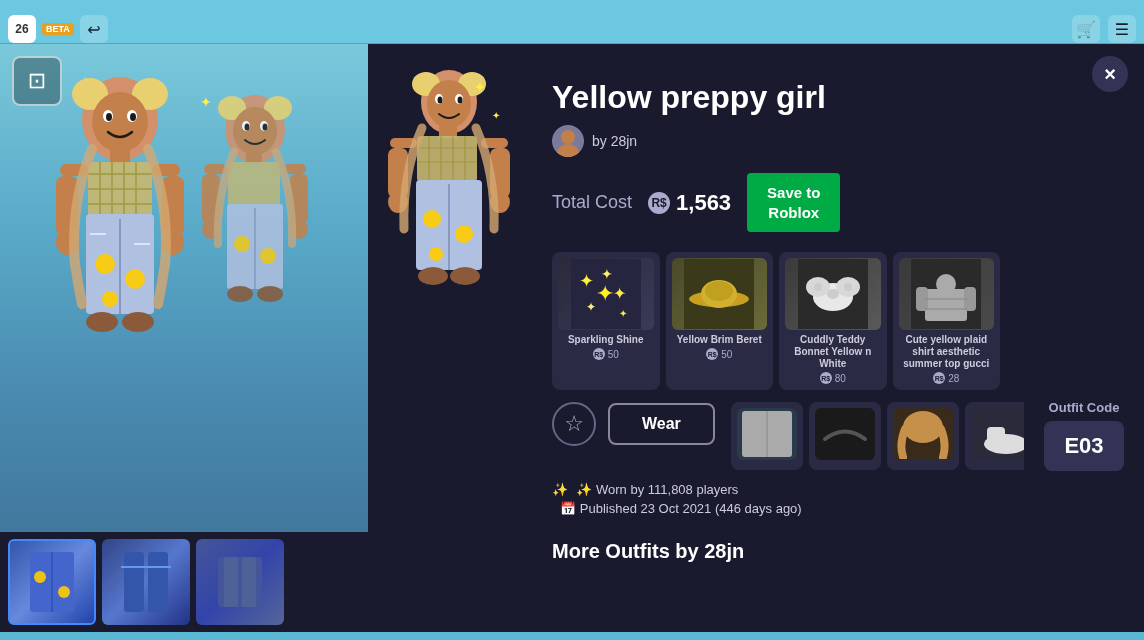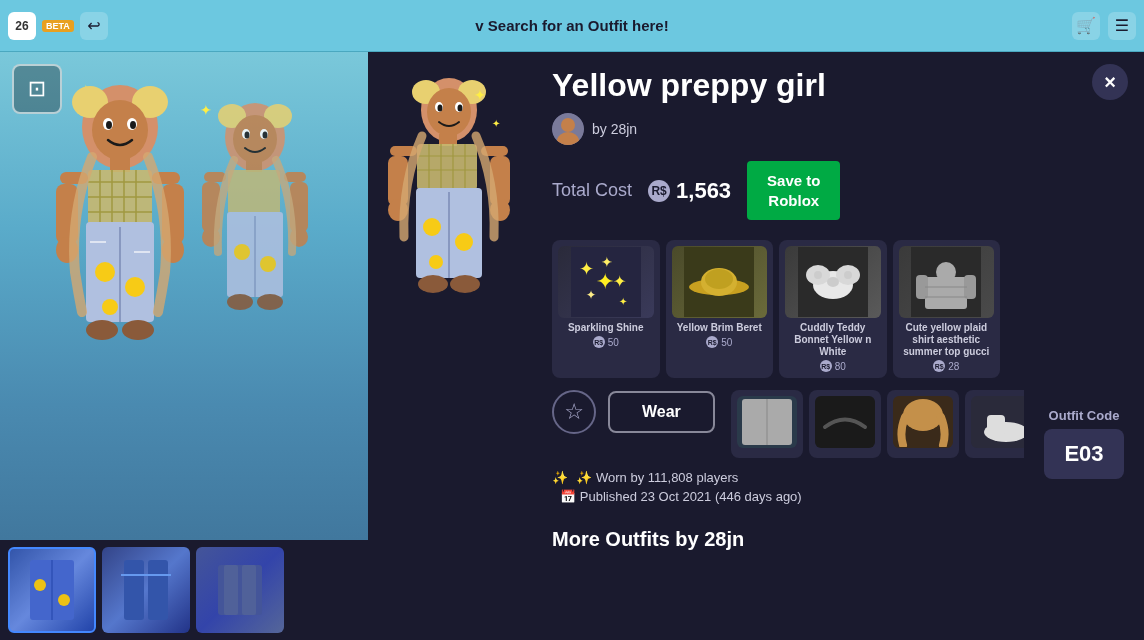--- a/index.html
+++ b/index.html
@@ -8,24 +8,24 @@
       height: 640px;
       overflow: hidden;
       font-family: 'Arial', sans-serif;
       background: #5bb8d4;
       position: relative;
     }
 
     
     .top-bar {
       width: 100%;
-      height: 52px;
+      height: 44px;
       background: #6cc8e0;
       display: flex;
-      align-items: center;
+      align-items: flex-end;
       justify-content: center;
       position: relative;
       border-bottom: 1px solid #4aa8c0;
     }
     .top-bar-left {
       position: absolute;
       left: 8px;
       display: flex;
       align-items: center;
       gap: 6px;
@@ -176,21 +176,21 @@
     .right-panel {
       width: 776px;
       height: 100%;
       background: #1a1a2e;
       position: relative;
       display: flex;
     }
 
     .outfit-detail {
       flex: 1;
-      padding: 16px 24px;
+      padding: 36px 24px;
       overflow-y: auto;
     }
 
     .close-btn {
       position: absolute;
       top: 12px;
       right: 16px;
       width: 36px;
       height: 36px;
       background: #333355;
@@ -445,21 +445,20 @@
 <body>
 
 <div class="top-bar">
   <div class="top-bar-left">
     <div class="app-icon">
       <span>26</span>
     </div>
     <div class="beta-badge">BETA</div>
     <div class="icon-btn">↩</div>
   </div>
-  <span class="search-prompt">v Search for an Outfit here!</span>
   <div class="top-bar-right">
     <div class="icon-btn">🛒</div>
     <div class="icon-btn">☰</div>
   </div>
 </div>
 
 <div class="main-area">
 
   <div class="left-panel">
     <div class="character-area">

